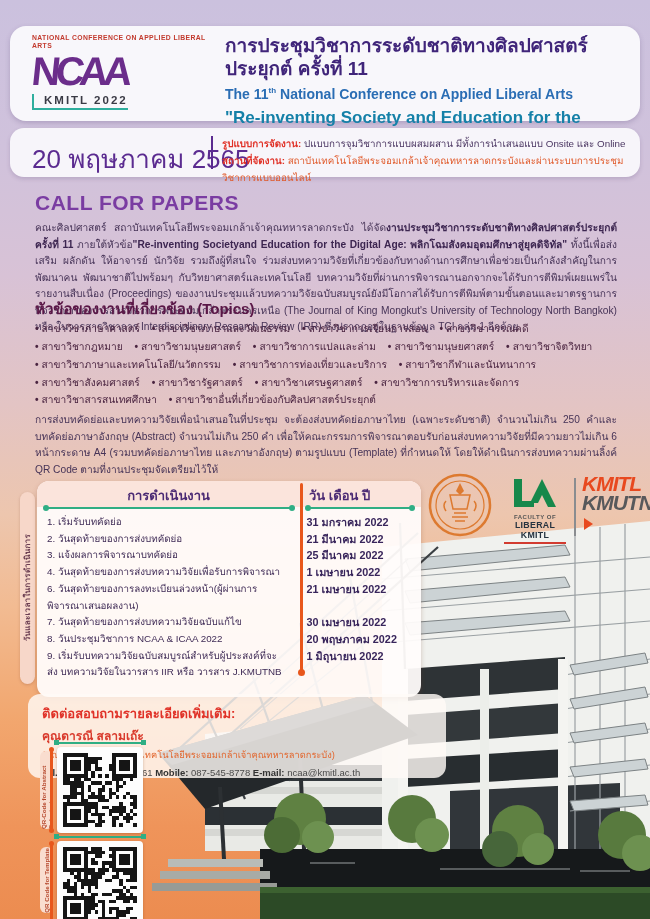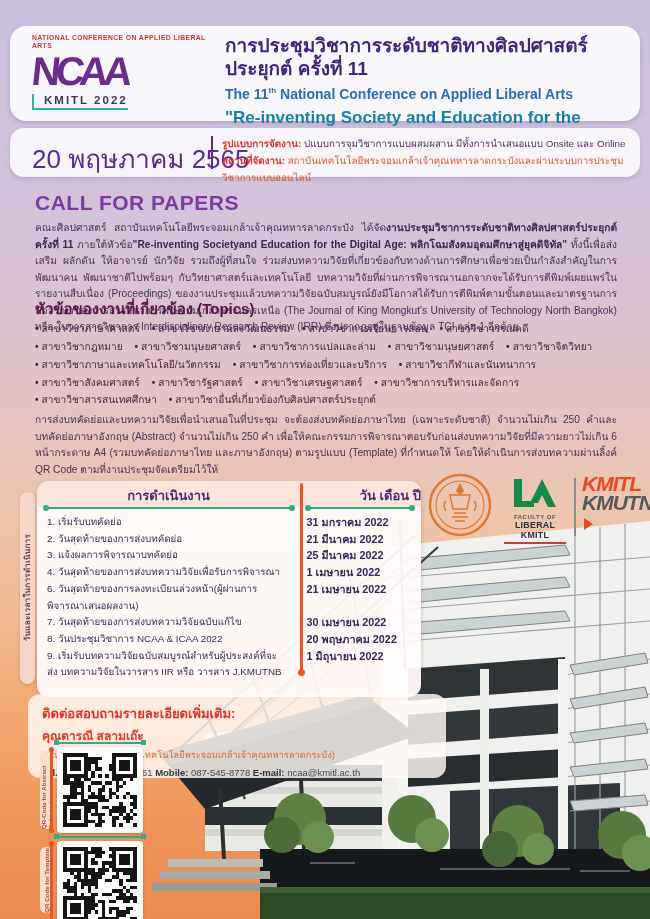--- a/index.html
+++ b/index.html
@@ -40,21 +40,21 @@
   .topic-item::before{content:"•";margin-right:3px;font-weight:bold;}
   .sub-heading{left:35px;top:391px;}
   .sub-body{left:35px;top:412px;width:582px;font-size:10.2px;line-height:1.62;color:#463357;text-align:justify;}
 
   
   .side-tab{left:20px;top:492px;width:15px;height:192px;background:#f7d7c9;border-radius:8px;display:flex;align-items:center;justify-content:center;box-shadow:0 1px 3px rgba(120,60,40,.25);}
   .side-tab span{writing-mode:vertical-rl;transform:rotate(180deg);font-size:8px;font-weight:bold;color:#6b3e52;letter-spacing:.3px;}
   .timeline-card{left:37px;top:481px;width:384px;height:216px;background:rgba(255,252,251,.95);border-radius:12px;box-shadow:0 2px 5px rgba(120,60,40,.25);}
   .t-headrow{position:absolute;left:0;top:0;width:100%;height:26px;background:#fbe4dc;border-radius:12px 12px 0 0;}
   .t-head-activity{position:absolute;left:0;top:4px;width:263px;text-align:center;font-size:13px;font-weight:bold;color:#4b2a74;}
-  .t-head-date{position:absolute;left:272px;top:4px;width:112px;text-align:right;font-size:13px;font-weight:bold;color:#4b2a74;}
+  .t-head-date{position:absolute;left:272px;top:4px;width:112px;text-align:left;font-size:13px;font-weight:bold;color:#4b2a74;}
   .green-line{position:absolute;height:2px;background:#2fae84;top:26px;}
   .green-line::before,.green-line::after{content:"";position:absolute;top:-2px;width:6px;height:6px;border-radius:50%;background:#2fae84;}
   .green-line::before{left:-2px;}
   .green-line::after{right:-2px;}
   .gl-activity{left:8px;width:248px;}
   .gl-date{left:270px;width:106px;}
   .t-divider{position:absolute;left:263px;top:2px;bottom:26px;width:3px;background:#e8571c;border-radius:2px;}
   .t-divider::after{content:"";position:absolute;bottom:-5px;left:-2px;width:7px;height:7px;border-radius:50%;background:#e8571c;}
   .t-rows{position:absolute;left:10px;top:33px;width:368px;}
   .t-row{display:flex;align-items:flex-start;}

